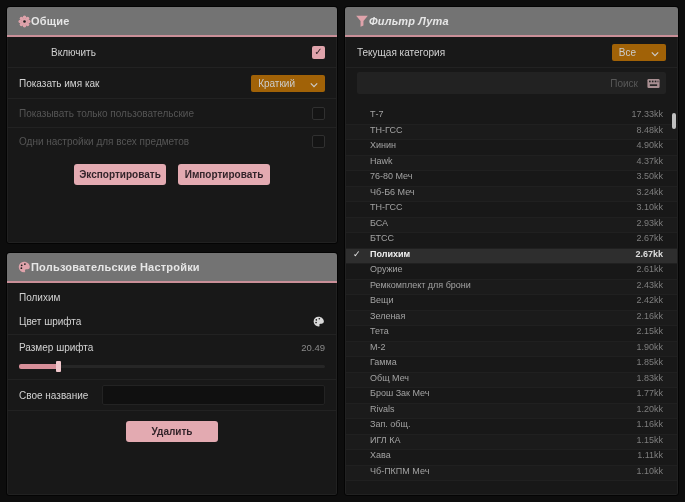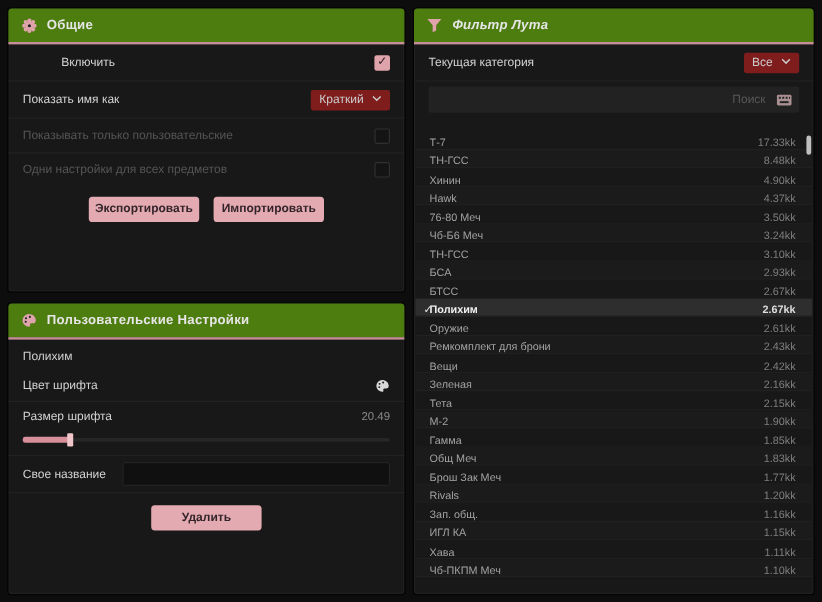--- a/index.html
+++ b/index.html
@@ -1,41 +1,41 @@
 <!DOCTYPE html>
 <html><head>
 <meta charset="utf-8">
 <style>
   html,body{margin:0;padding:0;background:#0a0a0a;}
   .screen{position:relative;width:685px;height:502px;background:#0d0d0d;
     font-family:"Liberation Sans",sans-serif;overflow:hidden;}
   .panel{position:absolute;background:#181818;border:1px solid #040404;
     box-shadow:inset 0 0 0 1px rgba(255,255,255,0.04);border-radius:3px;box-sizing:border-box;}
-  .panel-header{display:flex;align-items:center;gap:8px;height:28px;padding:0 10px;
-    background:#4d7c0f;border-radius:3px 3px 0 0;}
+  .panel-header{display:flex;align-items:center;height:28px;padding:0 10px;
+    background:#737373;border-radius:3px 3px 0 0;}
   .panel-title{font-size:11px;font-weight:bold;color:#e6e6e6;letter-spacing:.2px;}
   .panel-title.italic{font-style:italic;}
   .underline{height:2px;background:#c98f98;}
   .ficon{display:inline-flex;width:14px;height:14px;align-items:center;justify-content:center;}
 
   .row{display:flex;align-items:center;justify-content:space-between;
     padding:0 12px;border-bottom:1px solid #222222;}
   .row.noline{border-bottom:none;}
   .lbl{font-size:10px;color:#d2d2d2;}
   .lbl.dim{color:#555555;}
   .subtle{font-size:9.5px;color:#8a8a8a;}
 
   .checkbox{width:13px;height:13px;border-radius:2px;display:flex;align-items:center;
     justify-content:center;font-size:10px;line-height:1;box-sizing:border-box;}
   .checkbox.checked{background:#dfa3ab;color:#2e1f22;}
   .checkbox.unchecked{border:1px solid #3a3a3a;background:#141414;color:transparent;}
   .checkbox.dimmed{border-color:#303030;}
 
-  .dropdown{display:flex;align-items:flex-start;gap:7px;padding:3px 7px;border-radius:2px;
-    background:#7f1d1d;cursor:pointer;}
+  .dropdown{display:flex;align-items:flex-end;gap:15px;padding:3px 7px;border-radius:2px;
+    background:#a16207;cursor:pointer;}
   .dropdown .dval{font-size:10px;color:#cccccc;}
   .chev{width:8px;height:8px;}
 
   .pinkbtn{background:#e3aab1;color:#33242a;border:none;border-radius:3px;
     font-family:"Liberation Sans",sans-serif;font-size:10px;font-weight:bold;
     padding:5px 0;width:92px;cursor:pointer;}
   .btnrow{display:flex;justify-content:center;gap:12px;margin-top:10px;}
 
   
   .itemname{font-size:10px;color:#cfcfcf;padding:9px 12px 5px 12px;}
@@ -49,22 +49,22 @@
 
   
   .searchwrap{margin:4px 12px 0 12px;height:22px;background:#222222;border-radius:2px;
     display:flex;align-items:center;padding:0 6px;gap:6px;}
   .searchwrap input{flex:1;background:transparent;border:none;outline:none;color:#bbbbbb;
     font-size:10px;font-family:Liberation Sans, sans-serif;text-align:right;}
   .searchwrap input::placeholder{color:#585858;}
   .avail{font-size:10px;color:#c4c4c4;padding:8px 12px 4px 12px;}
 
   .lootlist{position:absolute;left:1px;right:1px;top:102px;bottom:1px;overflow:hidden;}
-  .loot-row{display:flex;align-items:flex-end;height:15.5px;box-sizing:border-box;
-    padding:0 14px 0 12px;border-bottom:1px solid #202020;position:relative;cursor:pointer;}
+  .loot-row{display:flex;align-items:flex-start;height:15.5px;box-sizing:border-box;
+    padding:0 14px 0 24px;border-bottom:1px solid #202020;position:relative;cursor:pointer;}
   .loot-row:nth-child(even){background:#1b1b1b;}
   .loot-row .check{position:absolute;left:7px;font-size:9px;color:#e8e8e8;}
   .loot-row .nm{flex:1;font-size:9px;color:#a2a2a2;white-space:nowrap;overflow:hidden;}
   .loot-row .val{font-size:9px;color:#7e7e7e;}
   .loot-row.selected{background:#2e2e2e;}
   .loot-row.selected .nm{color:#f0f0f0;font-weight:bold;}
   .loot-row.selected .val{color:#dedede;font-weight:bold;}
 
   .scrollthumb{position:absolute;right:2px;top:106px;width:4px;height:16px;
     background:#bfbfbf;border-radius:2px;}

